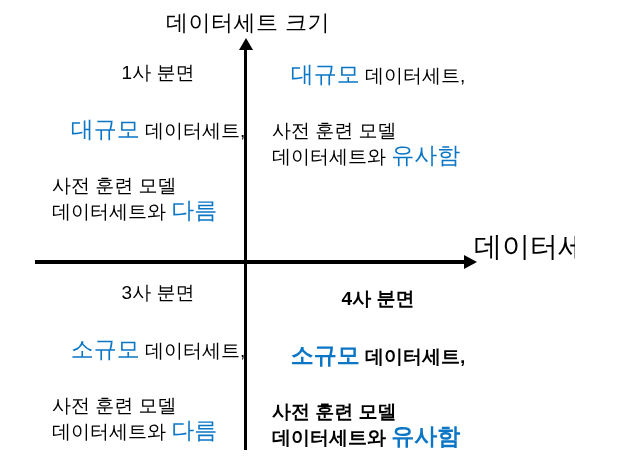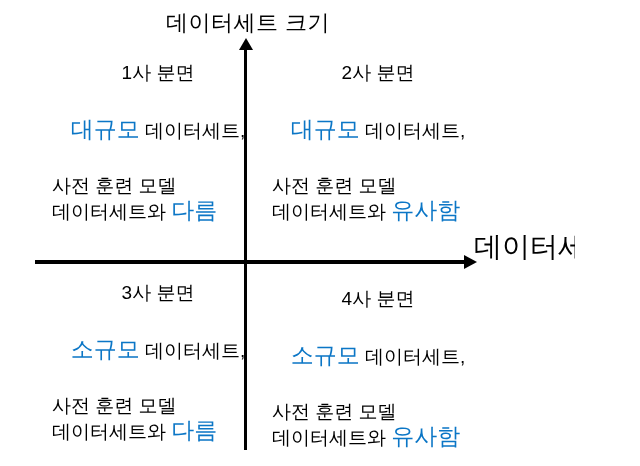--- a/index.html
+++ b/index.html
@@ -82,21 +82,21 @@
   
   .quad {
     position: absolute;
     width: 212px;
     font-size: 19px;
     color: var(--ink);
   }
   .q1 { left: 52px;  top: 60px; }
   .q2 { left: 272px; top: 60px; }
   .q3 { left: 52px;  top: 280px; }
-  .q4 { left: 272px; top: 286px; }
+  .q4 { left: 272px; top: 286px; font-weight: bold; }
 
   .q-title {
     font-size: 19px;
     line-height: 25px;
     margin-bottom: 30px;
     white-space: nowrap;
     text-align: center;
   }
   .q-size {
     line-height: 29px;
@@ -135,21 +135,20 @@
     <div class="q-size">
       <span class="hl">대규모</span><span> 데이터세트,</span>
     </div>
     <div class="q-desc">
       <span>사전 훈련 모델</span><br>
       <span>데이터세트와 </span><span class="hl">다름</span>
     </div>
   </div>
 
   <div class="quad q2">
-    <div class="q-title">2사 분면</div>
     <div class="q-size">
       <span class="hl">대규모</span><span> 데이터세트,</span>
     </div>
     <div class="q-desc">
       <span>사전 훈련 모델</span><br>
       <span>데이터세트와 </span><span class="hl">유사함</span>
     </div>
   </div>
 
   <div class="quad q3">

